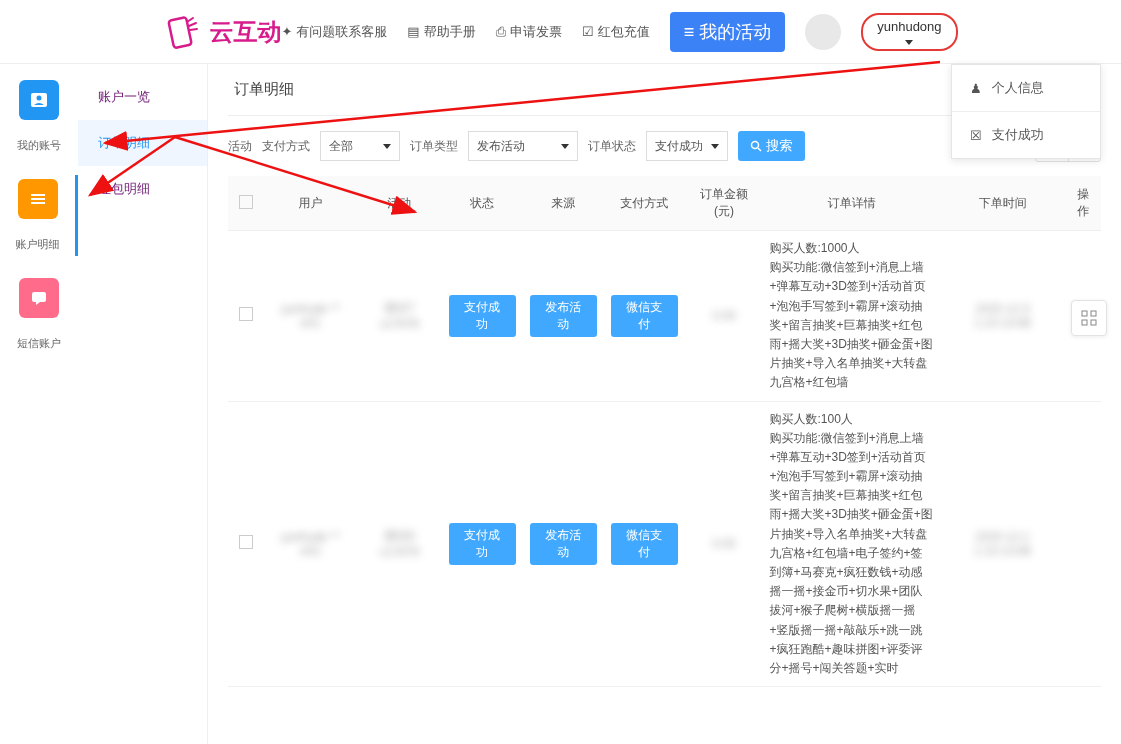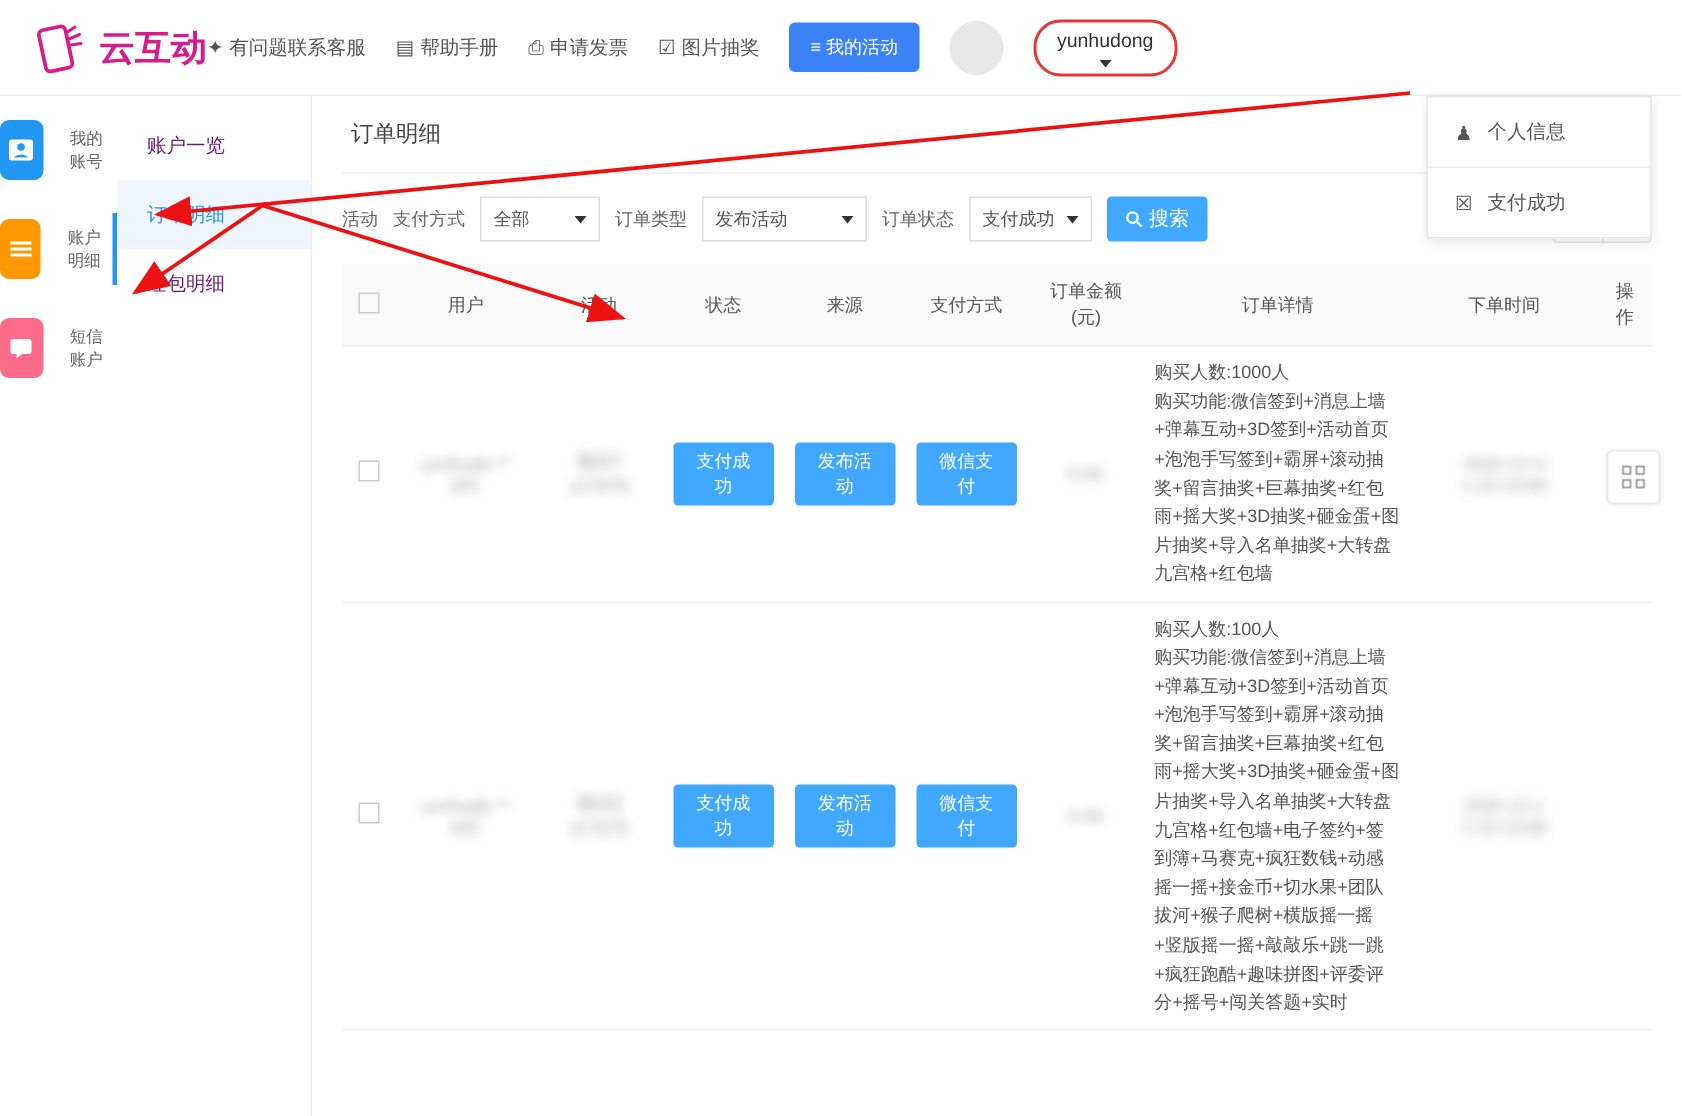--- a/index.html
+++ b/index.html
@@ -1,38 +1,38 @@
 <!DOCTYPE html>
 <html><head>
 <meta charset="utf-8">
 <style>
 * { box-sizing: border-box; margin: 0; padding: 0; }
 body { font-family: "Microsoft YaHei", Arial, sans-serif; font-size: 13px; color: #333; background: #fff; }
 
 
-.header { display: flex; align-items: center; justify-content: flex-start; padding: 10px 20px; border-bottom: 1px solid #eee; height: 64px; }
+.header { display: flex; align-items: center; justify-content: center; padding: 10px 20px; border-bottom: 1px solid #eee; height: 64px; }
 .logo { display: flex; align-items: center; gap: 6px; }
 .logo-icon { width: 40px; height: 40px; }
 .logo-text { font-size: 24px; font-weight: bold; color: #d81b8c; }
 .header-links { display: flex; align-items: center; gap: 20px; }
 .header-link { color: #555; text-decoration: none; cursor: pointer; display: flex; align-items: center; gap: 4px; }
-.my-activity-btn { background: #3b82f6; color: #fff; padding: 8px 14px; border-radius: 4px; border: none; cursor: pointer; font-size: 12px; }
+.my-activity-btn { background: #3b82f6; color: #fff; padding: 8px 14px; border-radius: 4px; border: none; cursor: pointer; font-size: 18px; }
 .avatar { width: 36px; height: 36px; border-radius: 50%; background: #e8e8e8; }
 .user-dropdown { position: relative; border: 2px solid #e53935; border-radius: 18px; padding: 4px 14px; display: flex; align-items: center; gap: 6px; cursor: pointer; flex-direction: column; }
 .caret-down { width: 0; height: 0; border-left: 4px solid transparent; border-right: 4px solid transparent; border-top: 5px solid #333; }
 
 
 .dropdown-menu { position: absolute; top: 64px; right: 20px; width: 150px; background: #fff; border: 1px solid #e5e5e5; box-shadow: 0 2px 8px rgba(0,0,0,0.1); z-index: 100; }
 .dropdown-item { padding: 14px 18px; display: flex; align-items: center; gap: 10px; cursor: pointer; color: #555; }
 .dropdown-sep { height: 1px; background: #eee; }
 
 
 .main-wrap { display: flex; height: calc(100vh - 64px); }
 .icon-sidebar { width: 78px; padding-top: 12px; display: flex; flex-direction: column; align-items: center; gap: 18px; }
-.icon-item { display: flex; flex-direction: row; align-items: center; gap: 18px; cursor: pointer; position: relative; width: 100%; padding: 4px 0; }
+.icon-item { display: flex; flex-direction: column; align-items: center; gap: 18px; cursor: pointer; position: relative; width: 100%; padding: 4px 0; }
 .icon-item.active { border-right: 3px solid #2196f3; }
 .icon-box { width: 40px; height: 40px; border-radius: 6px; display: flex; align-items: center; justify-content: center; color: #fff; }
 .icon-blue { background: #2196f3; }
 .icon-orange { background: #ff9800; }
 .icon-pink { background: #ff6b8a; }
 .icon-green { background: #4caf50; }
 .icon-label { font-size: 11px; color: #666; }
 
 
 .sub-sidebar { width: 130px; border-right: 1px solid #eee; padding-top: 10px; }
@@ -86,21 +86,21 @@
     <a class="header-link">
         <span>▤</span>
         <span>帮助手册</span>
       </a>
     <a class="header-link">
         <span>⎙</span>
         <span>申请发票</span>
       </a>
     <a class="header-link">
         <span>☑</span>
-        <span>图片抽奖</span>
+        <span>红包充值</span>
       </a>
     <button class="my-activity-btn"><span>≡ </span><span>我的活动</span></button>
     <div class="avatar"></div>
     <div class="user-dropdown">
       <span>yunhudong</span>
       <span class="caret-down"></span>
     </div>
   </div>
 </div>
 

